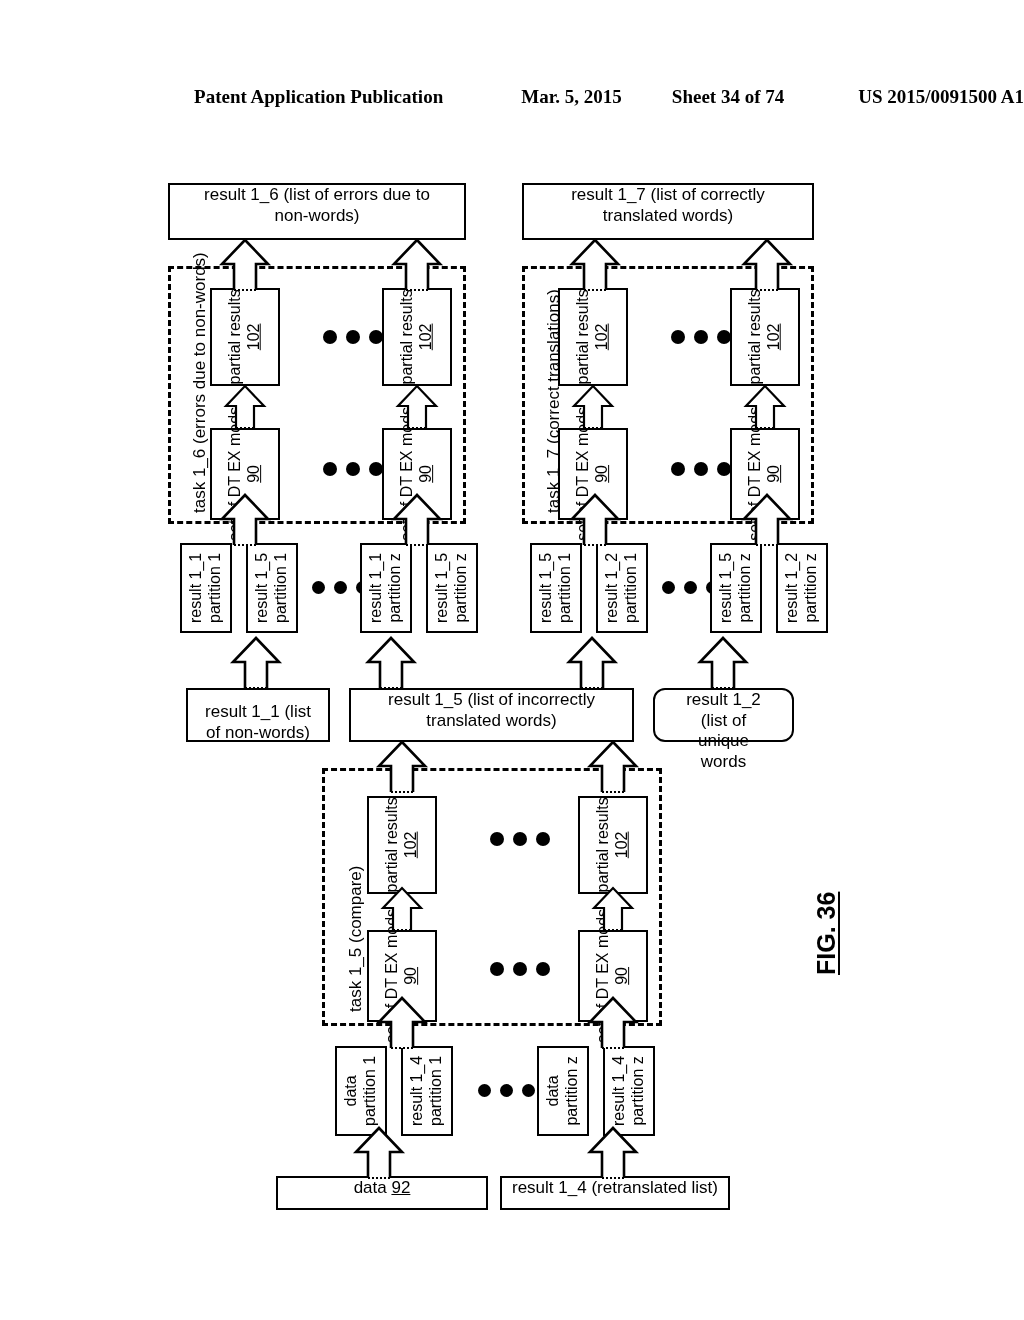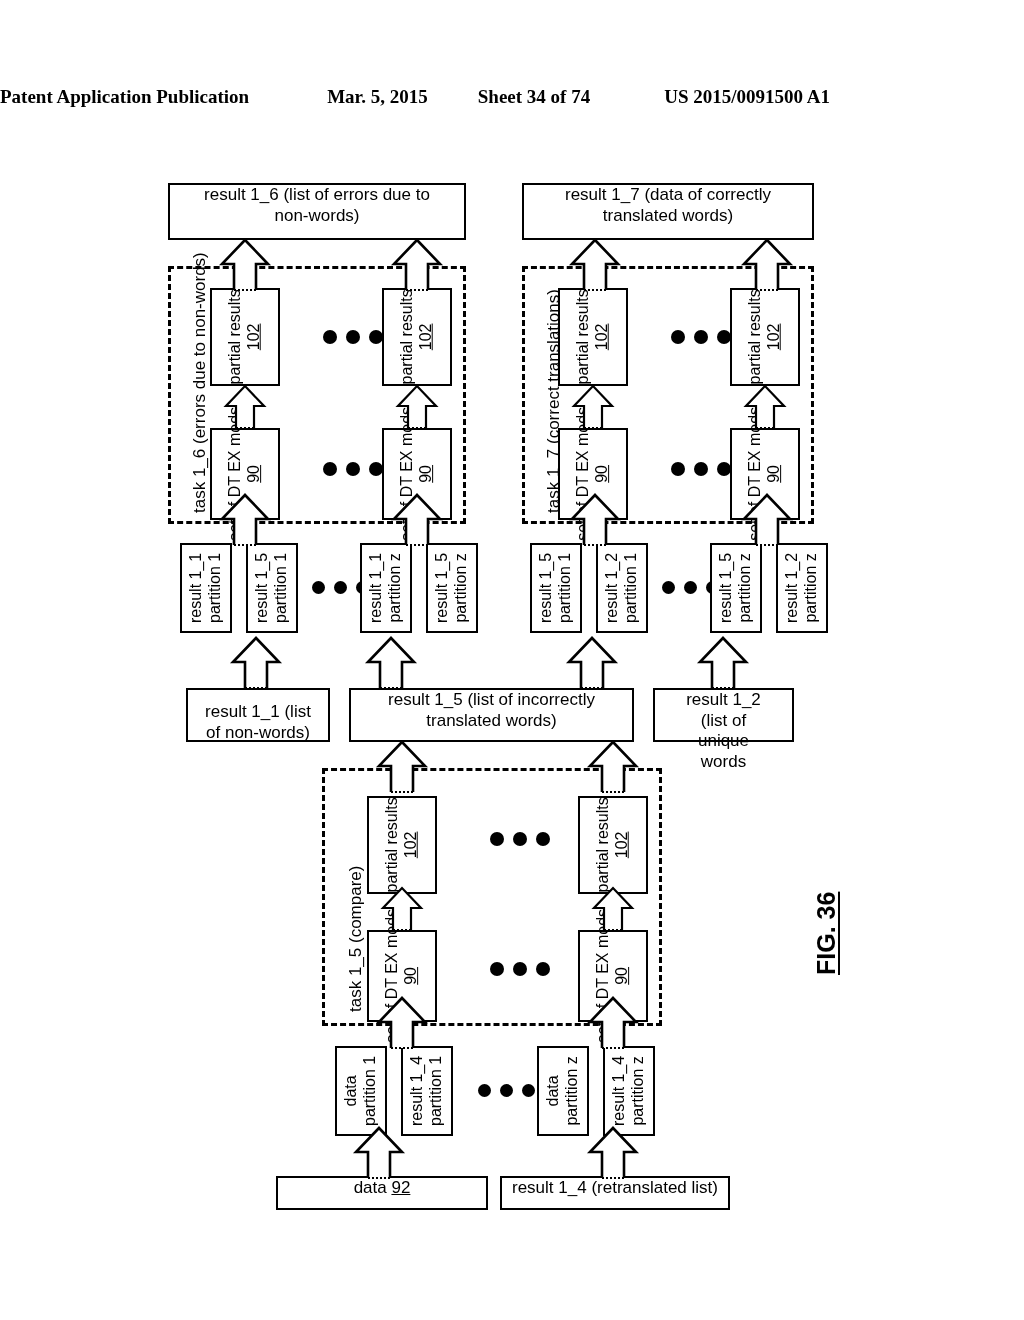--- a/index.html
+++ b/index.html
@@ -8,21 +8,21 @@
     font-family:"Liberation Sans",sans-serif;color:#000;
     -webkit-font-smoothing:none;
   }
   .abs{position:absolute;box-sizing:border-box;}
 
   
   #pub-header{
     top:86px;left:0;width:1024px;
     font-family:"Liberation Serif",serif;
     font-weight:bold;font-size:19px;letter-spacing:0px;
-    display:flex;justify-content:flex-start;align-items:baseline;
+    display:flex;justify-content:flex-end;align-items:baseline;
     white-space:pre;
     gap:19px;
   }
   #pub-header span{display:inline-block;}
   .hdr-gap-a{width:40px;}
   .hdr-gap-b{width:12px;}
   .hdr-gap-c{width:36px;}
 
   
   .box{
@@ -81,21 +81,21 @@
   <span>Sheet 34 of 74</span>
   <span class="hdr-gap-c"></span>
   <span>US 2015/0091500 A1</span>
 </div>
 
 <div class="abs box" style="left:168px;top:183px;width:298px;height:57px;padding:0 16px;">
   <span>result 1_6 (list of errors due to non-words)</span>
 </div>
 
 <div class="abs box" style="left:522px;top:183px;width:292px;height:57px;padding:0 14px;">
-  <span>result 1_7 (data of correctly translated words)</span>
+  <span>result 1_7 (list of correctly translated words)</span>
 </div>
 
 <div class="abs dashed" style="left:168px;top:266px;width:298px;height:258px;"></div>
 <div class="dashed-label abs" style="left:190px;top:513px;">task 1_6 (errors due to non-words)</div>
 
 <div class="abs vbox" style="left:210px;top:288px;width:70px;height:98px;">
   <div class="vtext two">
     <span>partial results</span><br>
     <span class="ulin">102</span>
   </div>
@@ -228,21 +228,21 @@
     <span>partition z</span>
   </div>
 </div>
 
 <div class="abs box" style="left:186px;top:688px;width:144px;height:54px;padding:12px 8px;">
   <span>result 1_1 (list of non-words)</span>
 </div>
 <div class="abs box" style="left:349px;top:688px;width:285px;height:54px;padding:0 26px;">
   <span>result 1_5 (list of incorrectly translated words)</span>
 </div>
-<div class="abs box" style="left:653px;top:688px;width:141px;height:54px;padding:0 25px;">
+<div class="abs box" style="left:653px;top:688px;width:141px;height:54px;padding:0 25px;border-radius:12px;">
   <span>result 1_2 (list of unique words</span>
 </div>
 
 <div class="abs dashed" style="left:322px;top:768px;width:340px;height:258px;"></div>
 <div class="dashed-label abs" style="left:346px;top:1012px;">task 1_5 (compare)</div>
 
 <div class="abs vbox" style="left:367px;top:796px;width:70px;height:98px;">
   <div class="vtext two">
     <span>partial results</span><br>
     <span class="ulin">102</span>

